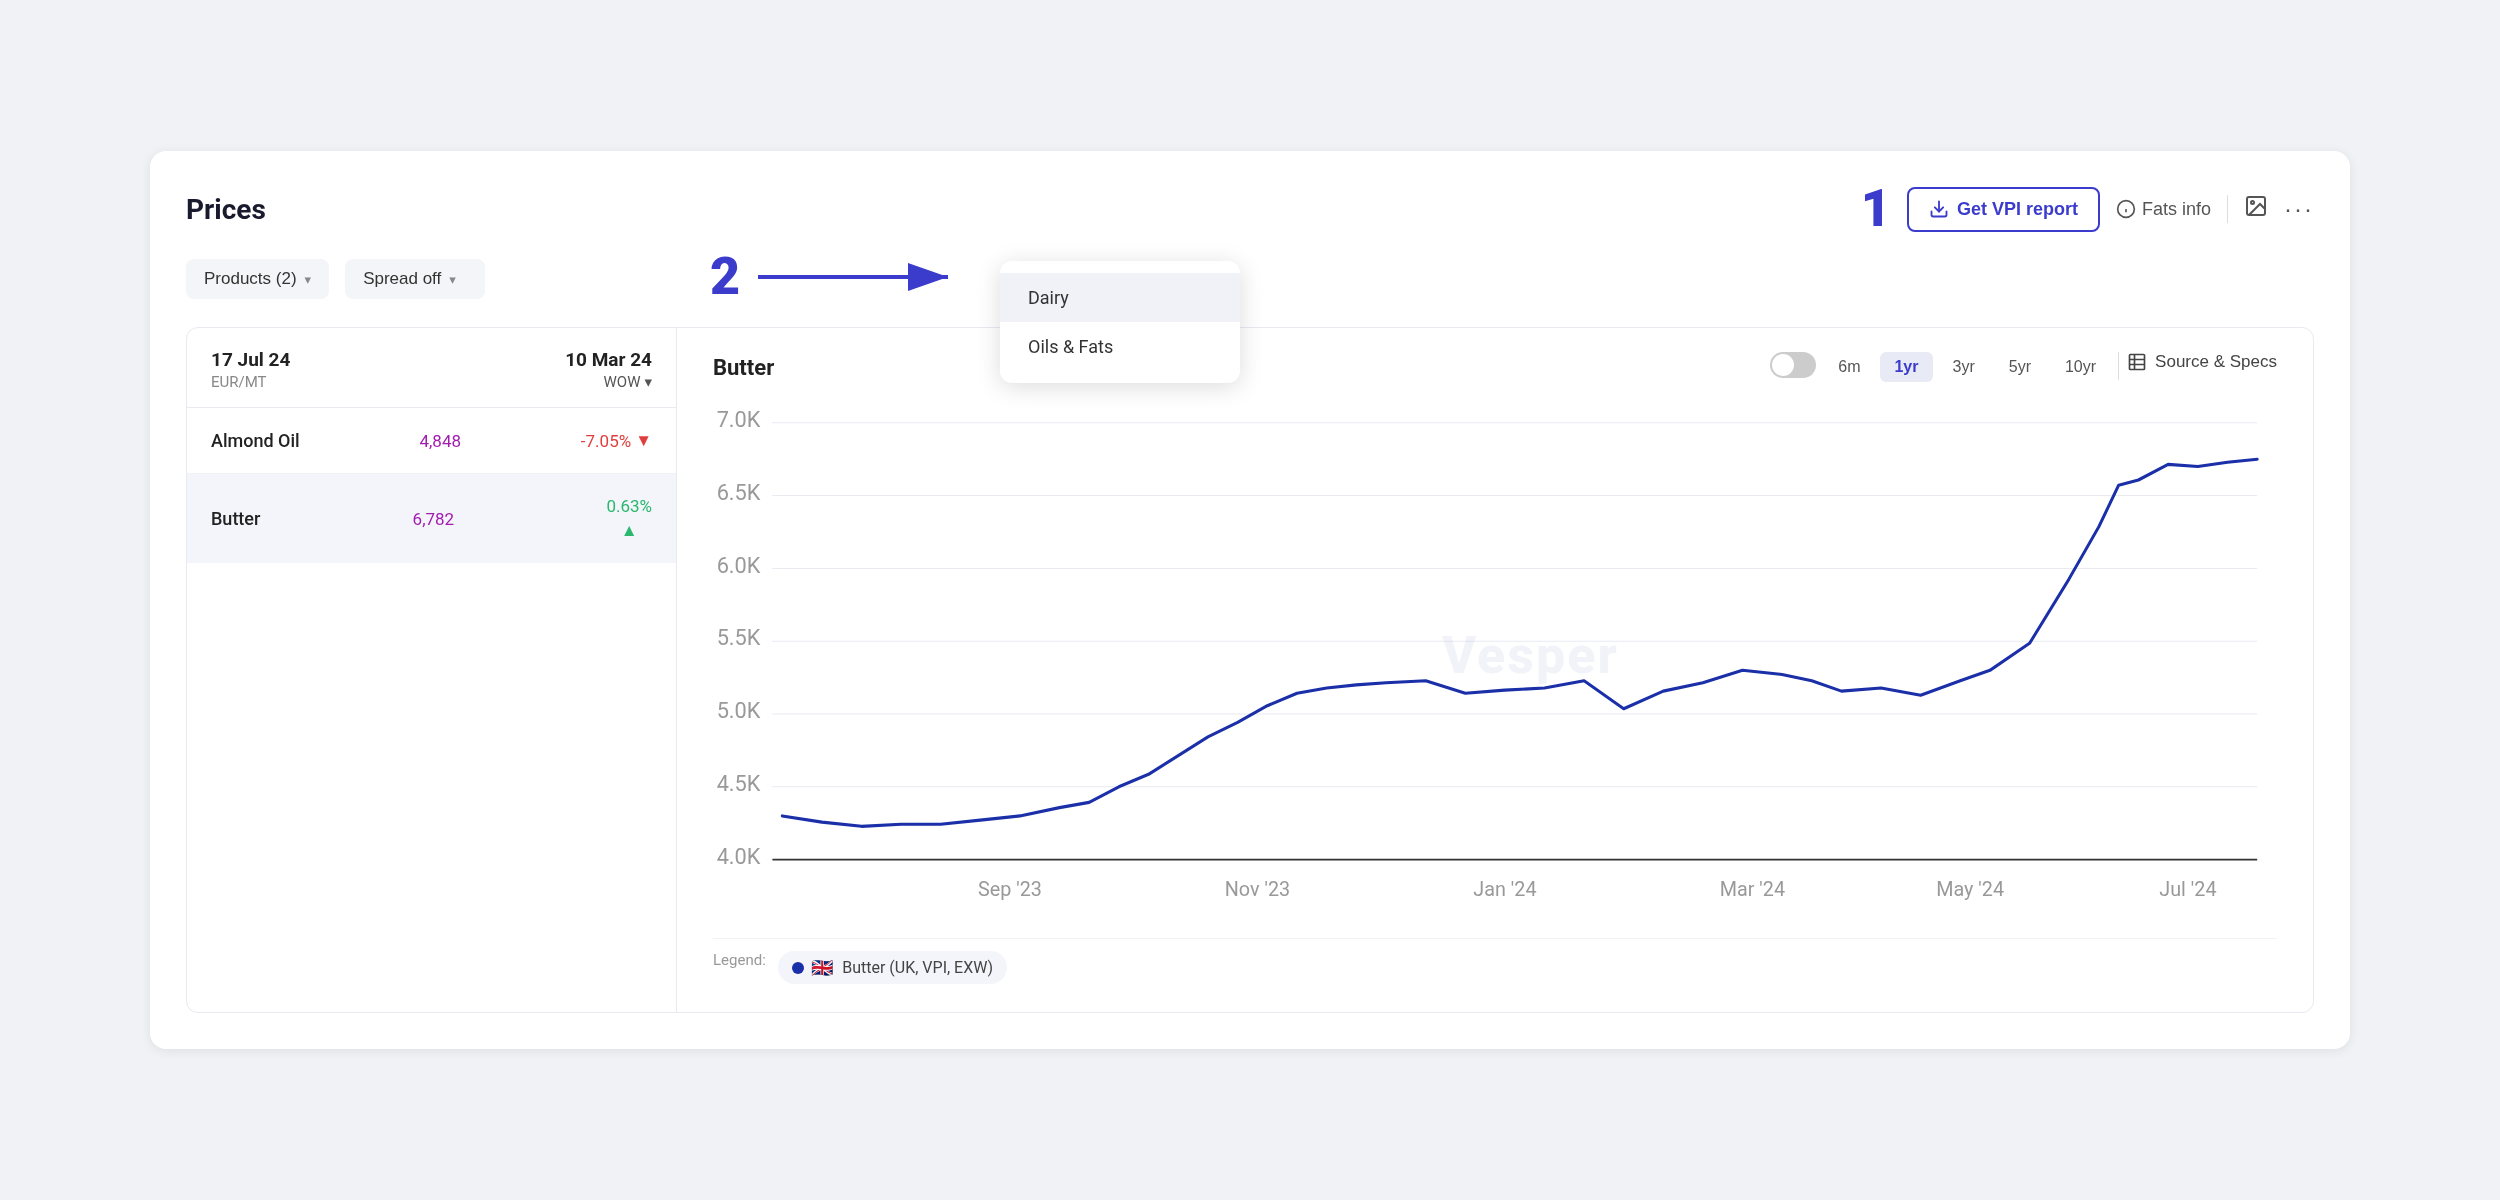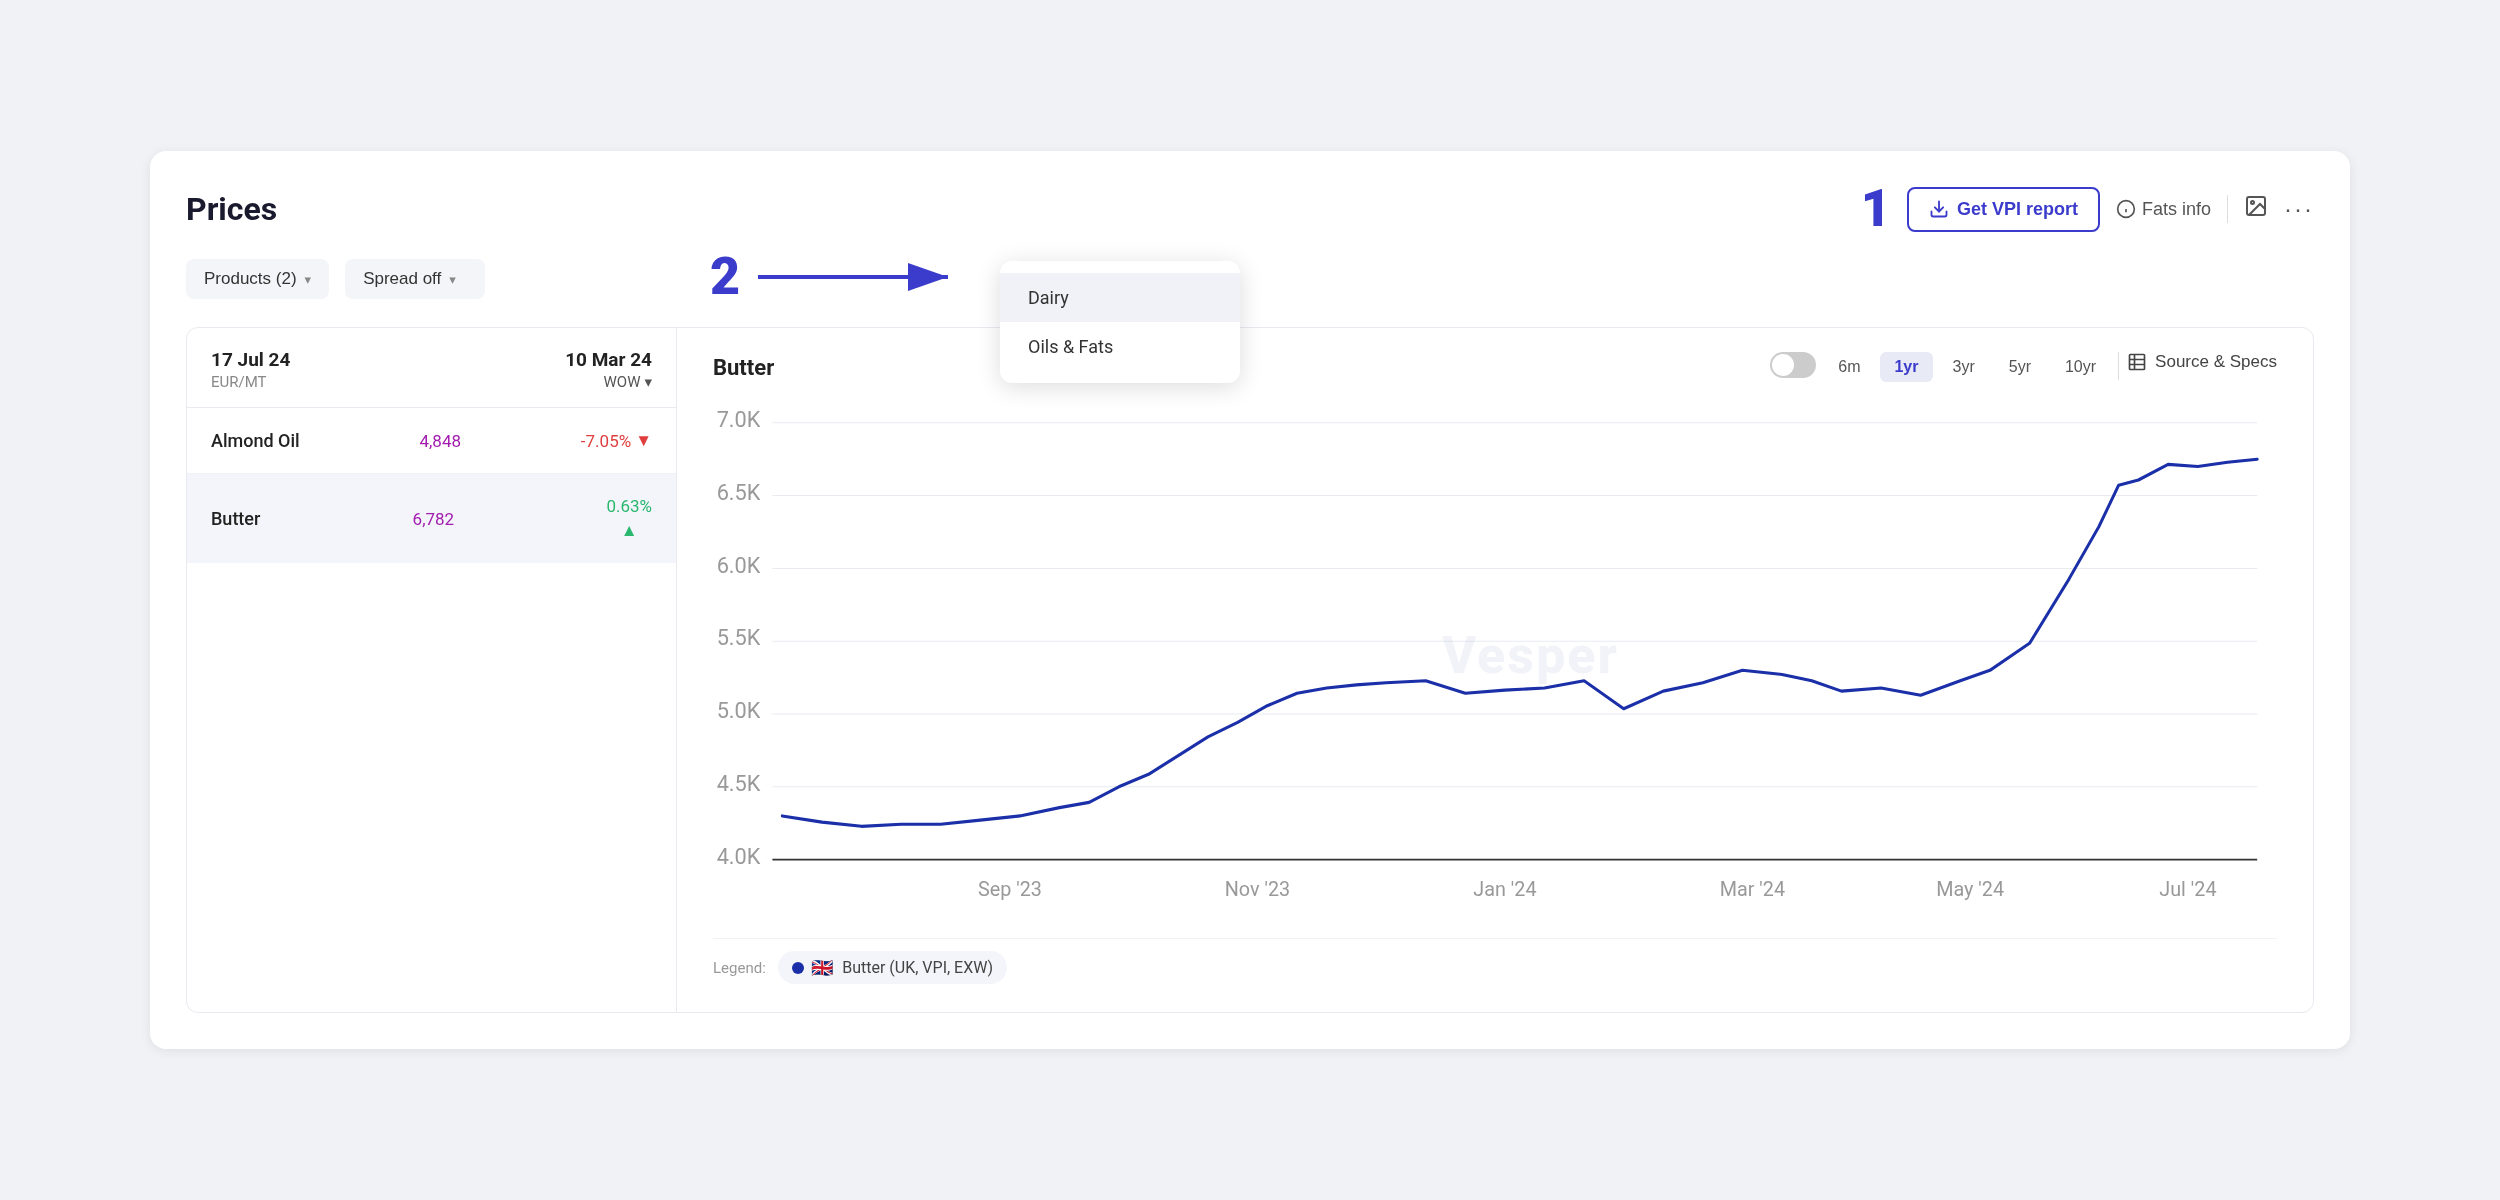--- a/index.html
+++ b/index.html
@@ -22,21 +22,21 @@
       position: relative;
     }
     
     .header-row {
       display: flex;
       align-items: center;
       justify-content: space-between;
       margin-bottom: 24px;
     }
     .page-title {
-      font-size: 32px;
+      font-size: 28px;
       font-weight: 700;
       color: #1a1a2e;
     }
     .header-actions {
       display: flex;
       align-items: center;
       gap: 16px;
     }
     .btn-get-vpi {
       display: flex;
@@ -267,21 +267,21 @@
       font-size: 52px;
       font-weight: 800;
       color: rgba(180,190,220,0.18);
       white-space: nowrap;
       pointer-events: none;
       letter-spacing: 2px;
     }
     
     .legend-row {
       display: flex;
-      align-items: center;
+      align-items: flex-start;
       gap: 12px;
       margin-top: 16px;
       padding-top: 12px;
       border-top: 1px solid #f0f2f5;
     }
     .legend-label { font-size: 15px; color: #999; }
     .legend-dot { width: 12px; height: 12px; border-radius: 50%; background: #1a2fa8; }
     .legend-flag { font-size: 18px; }
     .legend-text { font-size: 16px; color: #444; }
     .legend-pill {

